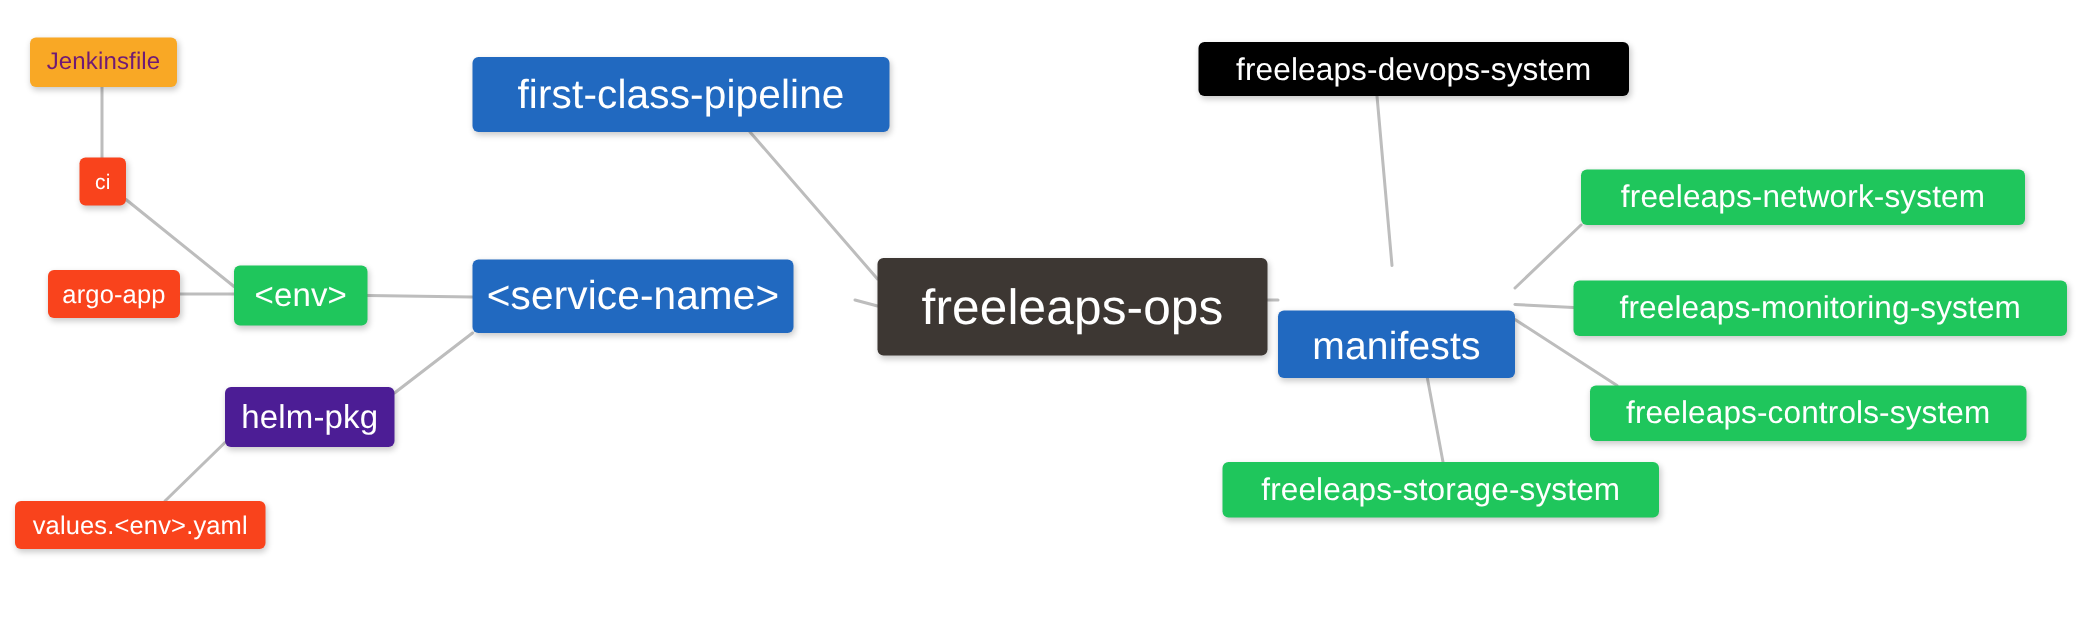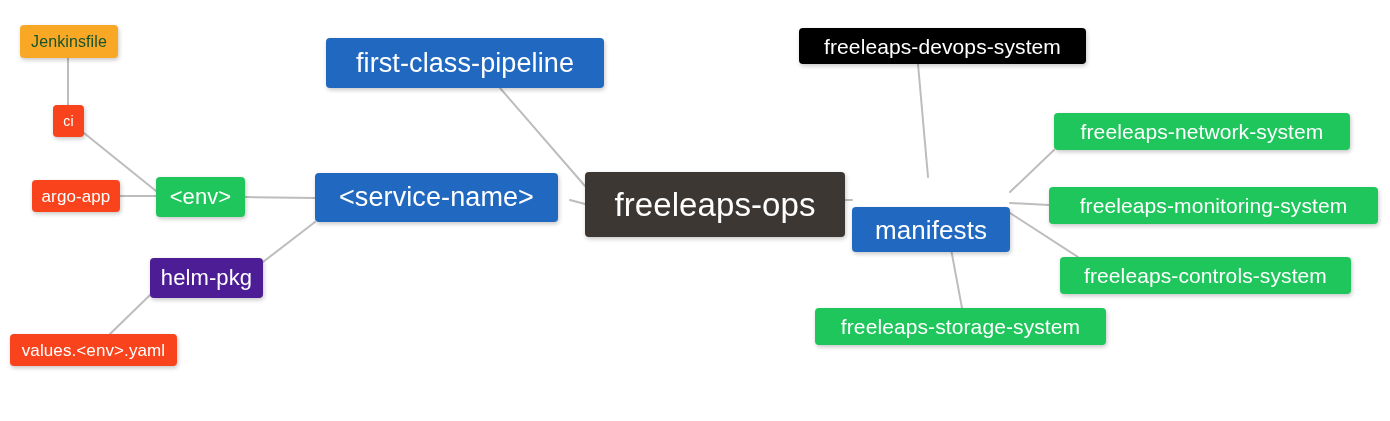--- a/index.html
+++ b/index.html
@@ -62,36 +62,36 @@
       <line x1="928" y1="177" x2="918" y2="64" stroke="#bdbdbd" stroke-width="2" stroke-linecap="round"></line>
       <line x1="1010" y1="192" x2="1054" y2="150" stroke="#bdbdbd" stroke-width="2" stroke-linecap="round"></line>
       <line x1="1010" y1="203" x2="1049" y2="205" stroke="#bdbdbd" stroke-width="2" stroke-linecap="round"></line>
       <line x1="1010" y1="213" x2="1078" y2="257" stroke="#bdbdbd" stroke-width="2" stroke-linecap="round"></line>
       <line x1="946" y1="222" x2="962" y2="308" stroke="#bdbdbd" stroke-width="2" stroke-linecap="round"></line>
     </svg>
   <div id="node-layer">
       <div class="node" style="left: 585px; top: 172px; width: 260px; height: 65px; background: rgb(61, 55, 51); font-size: 33px; color: rgb(255, 255, 255);">
         <span class="node-label">freeleaps-ops</span>
       </div>
-      <div class="node" style="left: 315px; top: 38px; width: 278px; height: 50px; background: rgb(33, 105, 192); font-size: 27px; color: rgb(255, 255, 255); margin-left: 11px;">
+      <div class="node" style="left: 315px; top: 38px; width: 278px; height: 50px; background: rgb(33, 105, 192); font-size: 27px; color: rgb(255, 255, 255);">
         <span class="node-label">first-class-pipeline</span>
       </div>
-      <div class="node" style="left: 315px; top: 173px; width: 243px; height: 49px; background: rgb(33, 105, 192); font-size: 27px; color: rgb(255, 255, 255);">
+      <div class="node" style="left: 315px; top: 173px; width: 214px; height: 49px; background: rgb(33, 105, 192); font-size: 27px; color: rgb(255, 255, 255);">
         <span class="node-label">&lt;service-name&gt;</span>
       </div>
       <div class="node" style="left: 852px; top: 177px; width: 158px; height: 45px; background: rgb(33, 105, 192); font-size: 26px; color: rgb(255, 255, 255); margin-top: 30px;">
         <span class="node-label">manifests</span>
       </div>
       <div class="node" style="left: 156px; top: 177px; width: 89px; height: 40px; background: rgb(31, 198, 92); font-size: 22px; color: rgb(255, 255, 255);">
         <span class="node-label">&lt;env&gt;</span>
       </div>
       <div class="node" style="left: 150px; top: 258px; width: 113px; height: 40px; background: #4c1d95; font-size: 22px; color: rgb(255, 255, 255);">
         <span class="node-label">helm-pkg</span>
       </div>
-      <div class="node" style="left: 20px; top: 25px; width: 98px; height: 33px; background: rgb(249, 168, 37); font-size: 16px; color: #14532d;">
+      <div class="node" style="left: 20px; top: 25px; width: 98px; height: 33px; background: rgb(249, 168, 37); font-size: 16px; color: #701a75;">
         <span class="node-label">Jenkinsfile</span>
       </div>
       <div class="node" style="left: 53px; top: 105px; width: 31px; height: 32px; background: rgb(249, 67, 28); font-size: 14px; color: rgb(255, 255, 255);">
         <span class="node-label">ci</span>
       </div>
       <div class="node" style="left: 32px; top: 180px; width: 88px; height: 32px; background: rgb(249, 67, 28); font-size: 17px; color: #ffffff;">
         <span class="node-label">argo-app</span>
       </div>
       <div class="node" style="left: 10px; top: 334px; width: 167px; height: 32px; background: rgb(249, 67, 28); font-size: 17px; color: rgb(255, 255, 255);">
         <span class="node-label">values.&lt;env&gt;.yaml</span>

